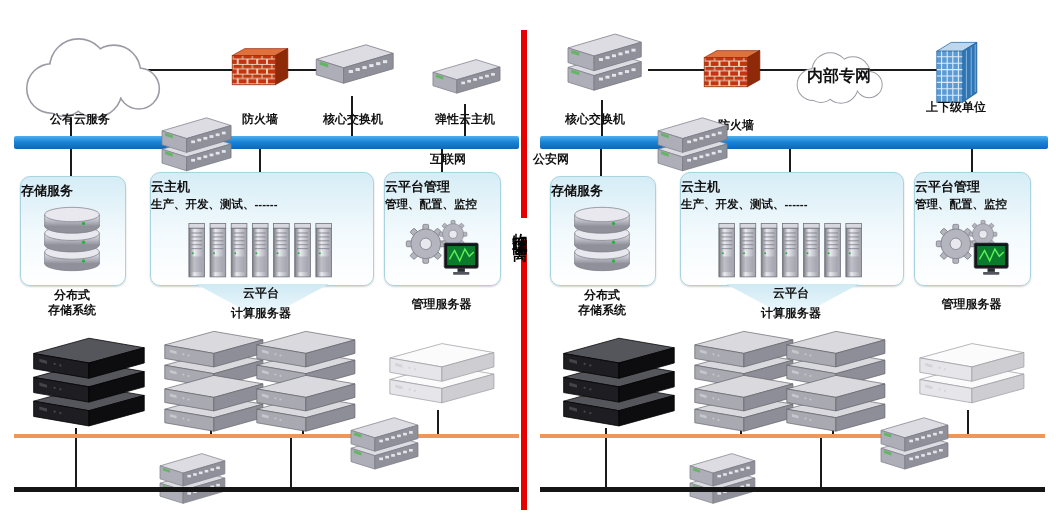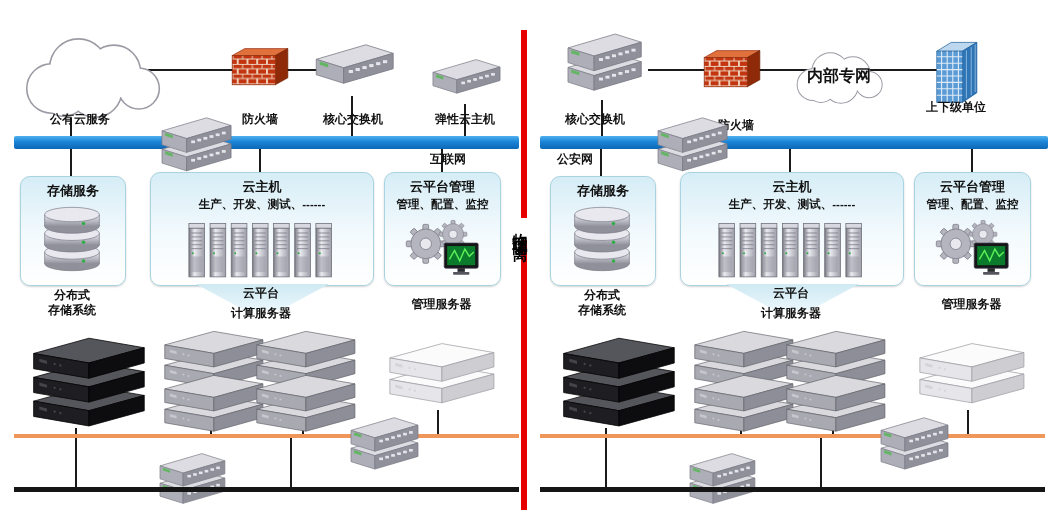--- a/index.html
+++ b/index.html
@@ -7,21 +7,21 @@
           font-family:"Liberation Sans","DejaVu Sans",sans-serif;color:#111;}
   .abs{position:absolute;}
   .lbl{position:absolute;font-size:12px;font-weight:700;color:#111;text-align:center;line-height:1.25;}
   .small{font-size:9px;line-height:1.55;font-weight:700;color:#102030;}
   .pre{white-space:pre-line;}
   .wire{position:absolute;background:#1a1a1a;}
   .bar{position:absolute;height:13px;border-radius:2px;
        background:linear-gradient(180deg,#4fb0ef 0%,#1b84d6 45%,#0d67b5 100%);}
   .bus-orange{position:absolute;height:4px;background:#ef975b;}
   .bus-black{position:absolute;height:5px;background:#151515;}
-  .cbox{position:absolute;border:1px solid #a9d3e0;border-radius:10px;text-align:center;
+  .cbox{position:absolute;border:1px solid #a9d3e0;border-radius:10px;
         background:linear-gradient(180deg,#d6edf6 0%,#f3fafd 55%,#ffffff 100%);
         box-shadow:0 1px 2px rgba(0,0,0,.18);}
   .cbox .t{font-weight:700;font-size:13px;margin-top:5px;}
   .cbox .s{font-weight:700;font-size:11.5px;margin-top:1px;}
   .funnel{position:absolute;background:linear-gradient(180deg,#cfe9f3,#eaf7fc);
           clip-path:polygon(14% 0,86% 0,60% 100%,40% 100%);}
   .sep{position:absolute;background:#e60000;}
   .sep-lbl{position:absolute;writing-mode:vertical-rl;text-orientation:upright;
            font-size:15px;font-weight:800;color:#000;background:#ffffff;
            padding:3px 0;letter-spacing:4px;line-height:1;}
@@ -325,21 +325,21 @@
       <use href="#sym-cloud" width="150" height="90"></use>
     </svg>
   <div class="lbl" style="left:786px;top:66px;width:106px;font-size:16px">内部专网</div>
 
   <svg class="ic" viewBox="0 0 80 92" style="left:924px;top:30px;width:64px;height:84px">
       <use href="#sym-building" width="80" height="92"></use>
     </svg>
   <div class="lbl" style="left:906px;top:100px;width:100px">上下级单位</div>
 
   <div class="bar" style="left:540px;top:136px;width:508px"></div>
-  <div class="lbl" style="left:540px;top:152px;width:70px">公安网</div>
+  <div class="lbl" style="left:516px;top:152px;width:70px">公安网</div>
   <svg class="ic" viewBox="0 0 110 86" style="left:646px;top:114px;width:90px;height:66px">
     <use href="#sym-switch" width="110" height="62" y="24"></use>
       <use href="#sym-switch" width="110" height="62" y="0"></use>
   </svg>
 
   <div class="cbox" style="left:550px;top:176px;width:104px;height:108px">
     <div class="t">存储服务</div>
   </div>
   <svg class="ic" viewBox="0 0 100 104" style="left:566px;top:200px;width:72px;height:78px">
       <use href="#sym-disks" width="100" height="104"></use>

